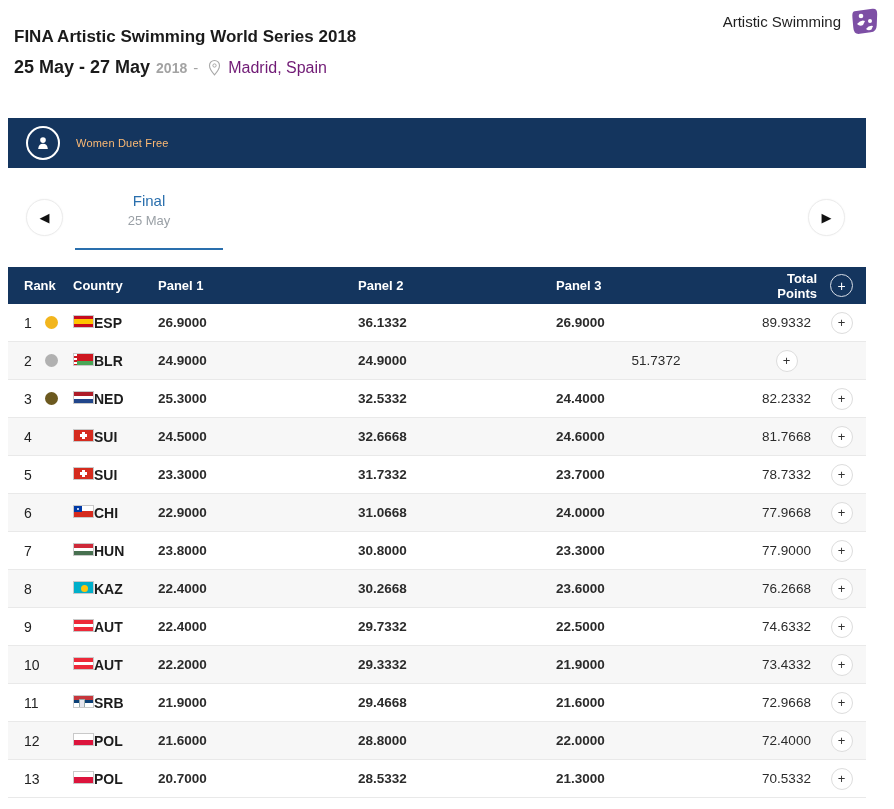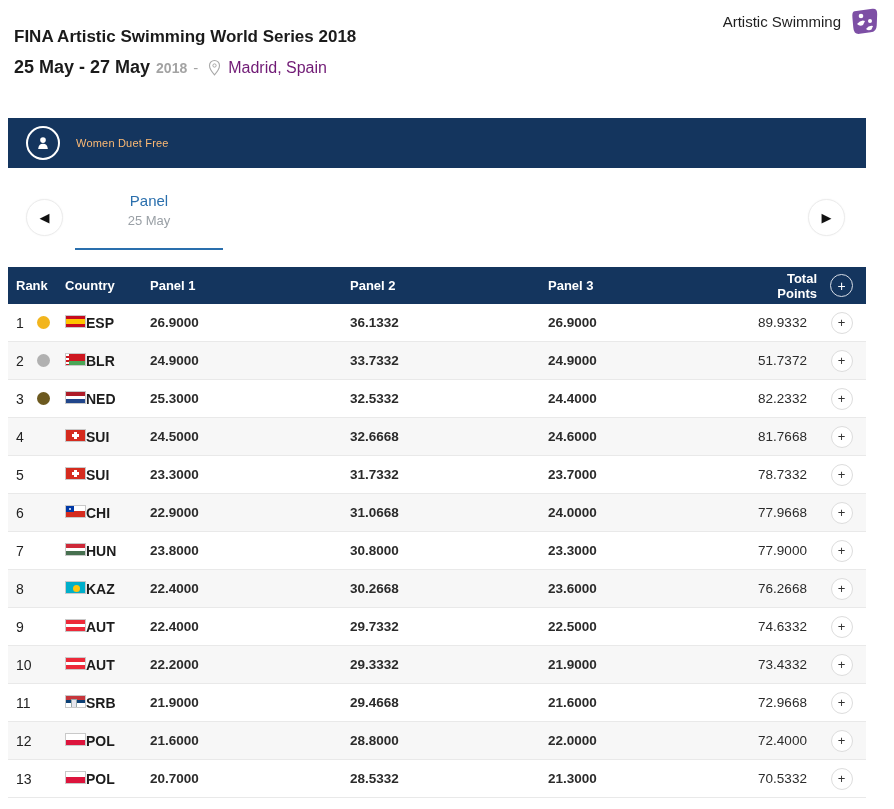--- a/index.html
+++ b/index.html
@@ -35,21 +35,21 @@
   .nav-prev { left:18px; top:31px; }
   .nav-next { right:21px; top:31px; }
   .tab { position:absolute; left:67px; top:24px; width:148px; height:58px;
          text-align:center; border-bottom:2px solid #2A6FAD; cursor:pointer; }
   .tab-label { font-size:15px; color:#2A6FAD; }
   .tab-date { font-size:13px; color:#9aa0a6; margin-top:4px; }
 
   
   .results { position:absolute; left:8px; top:267px; width:858px; }
   .grid-row { display:grid; grid-template-columns:49px 85px 200px 198px 200px 1fr 49px;
-              align-items:center; padding-left:8px; }
+              align-items:center; padding-left:16px; }
   .thead { background:#14355E; height:37px; color:#fff; font-size:13px; font-weight:700; }
   .th-total { text-align:right; }
   .th-plus { display:flex; justify-content:center; }
   .plus-circle-head { width:23px; height:23px; border-radius:50%; border:1px solid #d7dde6;
                       color:#fff; display:flex; align-items:center; justify-content:center;
                       font-size:14px; font-weight:400; background:transparent; cursor:pointer; }
   .row { height:38px; background:#fff; border-bottom:1px solid #e9e9e9; font-size:13.5px; color:#333; }
   .row.alt { background:#f7f7f7; }
   .rank-cell { display:flex; align-items:center; gap:8px; }
   .rank-num { font-size:14px; color:#222; min-width:13px; }
@@ -126,21 +126,21 @@
       </svg>
     </div>
     <div class="banner-title">Women Duet Free</div>
   </div>
 
   <div class="carousel">
     <div class="nav-btn nav-prev">
       <span>◀</span>
     </div>
     <div class="tab">
-      <div class="tab-label">Panel</div>
+      <div class="tab-label">Final</div>
       <div class="tab-date">25 May</div>
     </div>
     <div class="nav-btn nav-next">
       <span>▶</span>
     </div>
   </div>
 
   <div class="results">
     <div class="grid-row thead">
       <div>Rank</div>
@@ -179,21 +179,20 @@
   <div class="grid-row row alt">
     <div class="rank-cell">
       <span class="rank-num">2</span>
       <span class="medal silver"></span>
     </div>
     <div class="country-cell">
       <span class="flag blr"></span>
       <span class="code">BLR</span>
     </div>
     <div class="val">24.9000</div>
-    <div class="val">33.7332</div>
     <div class="val">24.9000</div>
     <div class="total-cell">51.7372</div>
     <div class="plus-cell">
       <div class="plus-circle">
         <span>+</span>
       </div>
     </div>
   </div>
 
   <div class="grid-row row">

